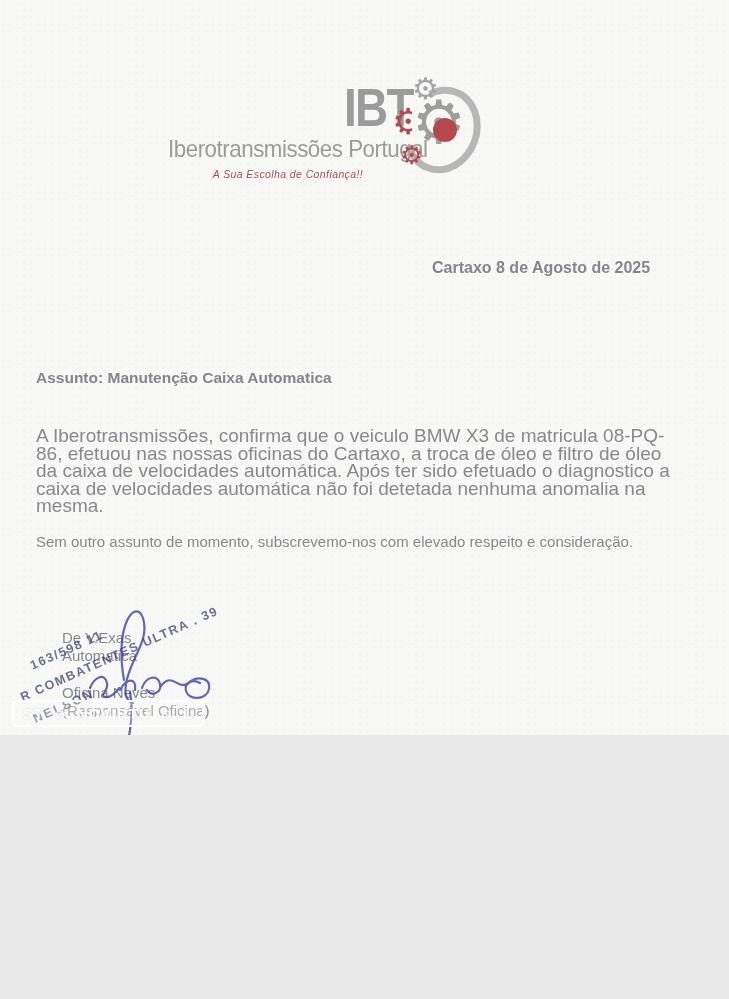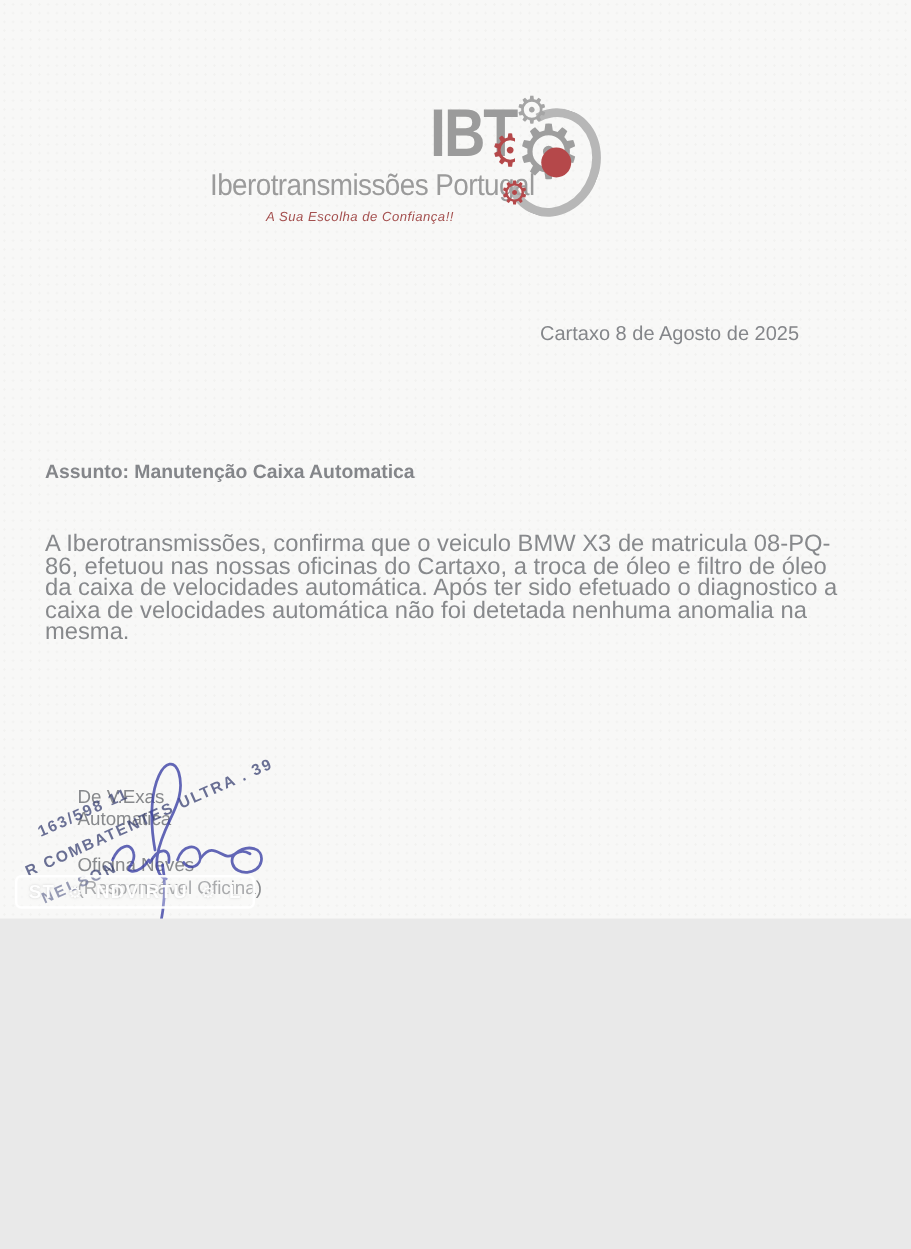--- a/index.html
+++ b/index.html
@@ -38,21 +38,21 @@
   .gear-big   { top:16px; left:16px; font-size:60px; color:#9e9e9e; }
   .gear-small-top { top:-2px; left:16px; font-size:30px; color:#a5a5a5; }
   .gear-red-left  { top:28px; left:-4px; font-size:36px; color:#b5484a; clip-path:inset(0 38% 0 0); }
   .gear-red-bottom{ top:66px; left:4px;  font-size:26px; color:#b5484a; }
   .gear-dot {
     position:absolute; width:24px; height:24px; border-radius:50%;
     background:#b5484a; top:42px; left:37px;
   }
 
   
-  .date-line { position:absolute; top:259px; left:432px; font-size:16px; font-weight:normal; color:#84868a; }
+  .date-line { position:absolute; top:259px; left:432px; font-size:16px; font-weight:bold; color:#84868a; }
   .subject   { position:absolute; top:369px; left:36px;  font-size:15.5px; font-weight:bold; color:#84868a; }
   .para1 { position:absolute; top:427px; left:36px; width:650px; font-size:19px; line-height:17.6px; }
   .para2 { position:absolute; top:533px; left:36px; width:670px; font-size:15px; line-height:17.6px; }
 
   .sig-block { position:absolute; top:629px; left:38px; font-size:15px; line-height:17.6px;margin-left:24px; }
   .sig-gap { height:20px; }
 
   
   .stamp {
     position:absolute; top:664px; left:6px; width:260px;
@@ -95,20 +95,21 @@
     <div class="gear-glyph gear-big">⚙</div>
     <div class="gear-glyph gear-red-bottom">⚙</div>
     <div class="gear-dot"></div>
   </div>
 
   <div class="date-line">Cartaxo 8 de Agosto de 2025</div>
 
   <div class="subject">Assunto: Manutenção Caixa Automatica</div>
 
   <div class="para1">A Iberotransmissões, confirma que o veiculo BMW X3 de matricula 08-PQ-86, efetuou nas nossas oficinas do Cartaxo, a troca de óleo e filtro de óleo da caixa de velocidades automática. Após ter sido efetuado o diagnostico a caixa de velocidades automática não foi detetada nenhuma anomalia na mesma.</div>
+  <div class="para2">Sem outro assunto de momento, subscrevemo-nos com elevado respeito e consideração.</div>
 
   <div class="sig-block">
     <div>De V.Exas</div>
     <div>Automatica</div>
     <div class="sig-gap"></div>
     <div>Oficina Neves</div>
     <div>(Responsável Oficina)</div>
   </div>
 
   <div class="stamp">

